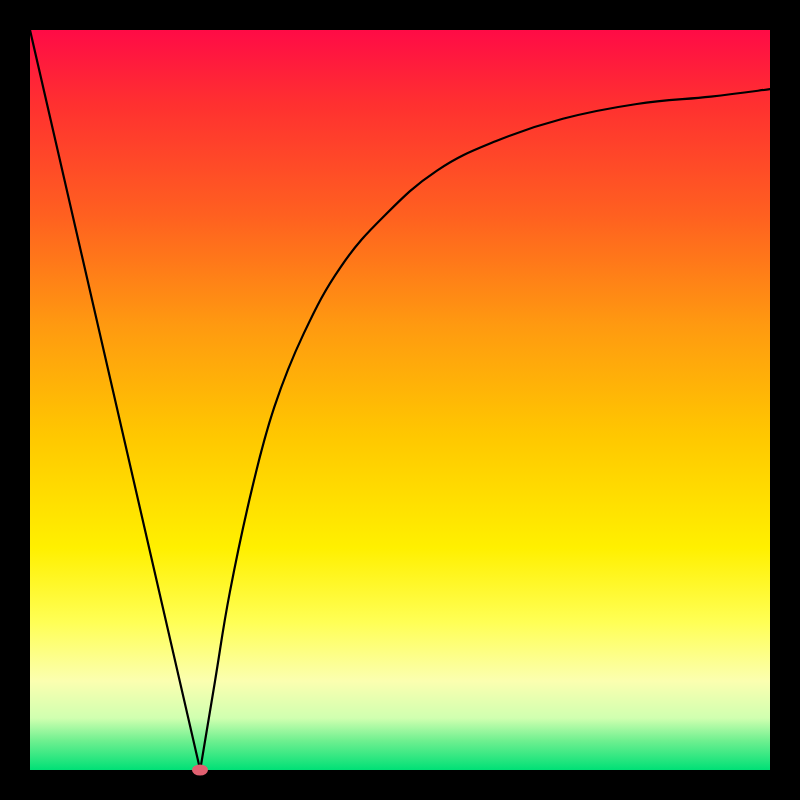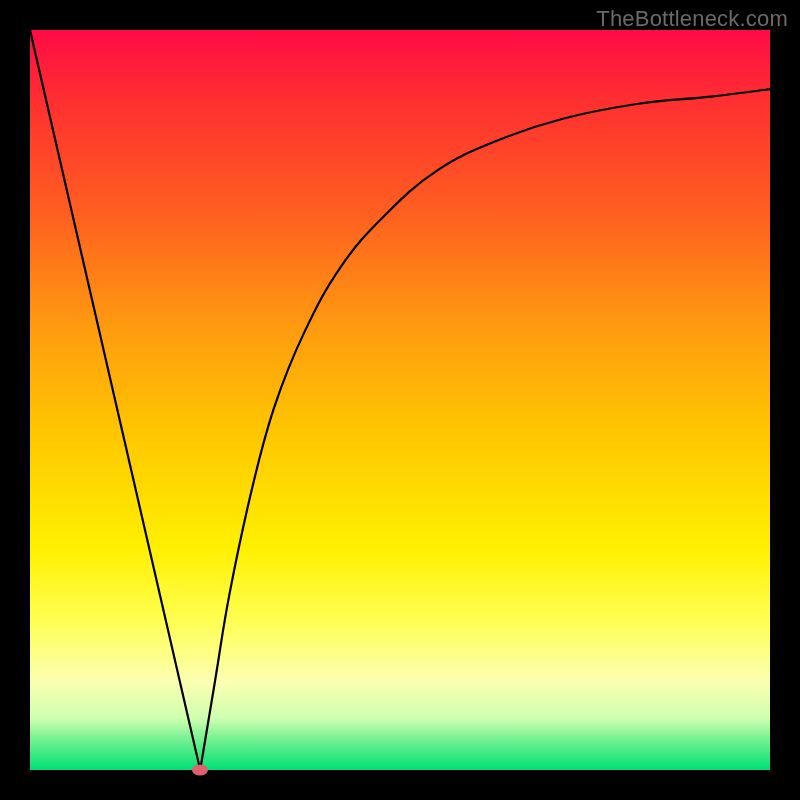--- a/index.html
+++ b/index.html
@@ -71,15 +71,14 @@
   <div class="plot-area">
 
     <svg class="curve" viewBox="0 0 740 740" preserveAspectRatio="none">
       <path id="curve-path" fill="none" stroke="#000" stroke-width="2.2" stroke-linejoin="round" stroke-linecap="round" d="M 0 0 L 170.20000000000002 740 C 173.16000000000003 722.24, 179.08 686.72, 185 651.2 C 190.92 615.6800000000001, 192.4 600.88, 199.8 562.4 C 207.20000000000002 523.92, 213.12 495.8, 222 458.8 C 230.88 421.8, 233.84 408.48, 244.20000000000002 377.40000000000003 C 254.56000000000003 346.32000000000005, 260.48 331.52000000000004, 273.8 303.40000000000003 C 287.12 275.28000000000003, 294.52000000000004 260.47999999999996, 310.8 236.79999999999995 C 327.08 213.11999999999995, 335.96 204.24, 355.2 185 C 374.44 165.76, 384.80000000000007 155.39999999999992, 407.00000000000006 140.5999999999999 C 429.20000000000005 125.79999999999991, 441.04 121.35999999999999, 466.2 111 C 491.35999999999996 100.64000000000001, 504.67999999999995 96.19999999999996, 532.8 88.79999999999995 C 560.92 81.39999999999995, 577.1999999999999 78.43999999999998, 606.8 74 C 636.4 69.56000000000002, 654.1600000000001 69.56000000000003, 680.8000000000001 66.60000000000002 C 707.44 63.64000000000001, 728.16 60.67999999999995, 740 59.19999999999993"></path>
     </svg>
 
     <div class="marker" id="marker" style="left: 170.2px; top: 740px; background: rgb(224, 96, 112);"></div>
 
   </div>
 
-  <div class="watermark">TheBottleneck.com</div>
 
 </div>
 
 </body></html>

